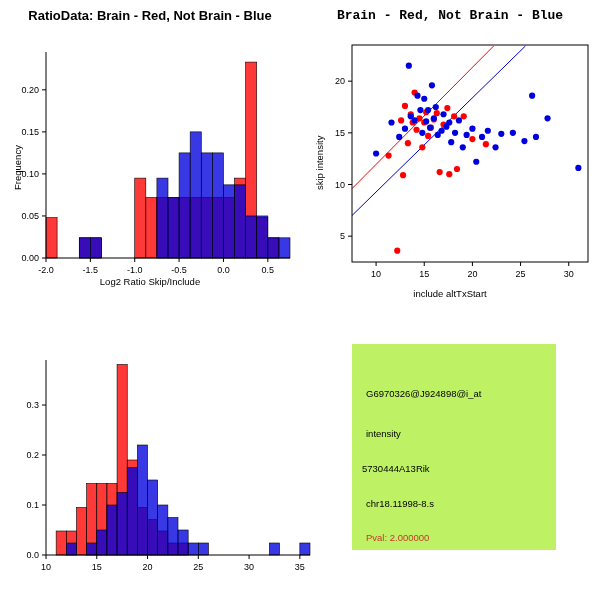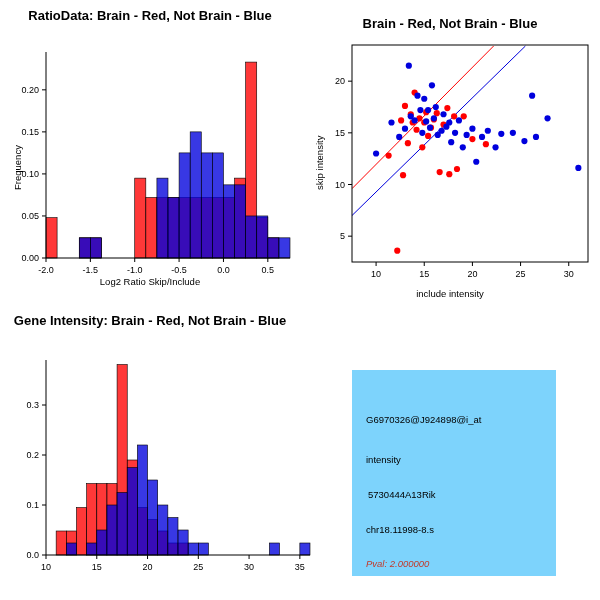--- a/index.html
+++ b/index.html
@@ -17,23 +17,22 @@
   }
   .axis-label{font-size:9.5px;color:#000;text-align:center;}
   .vlabel{
     font-size:9.5px;color:#000;
     transform:rotate(-90deg);
     transform-origin:left top;
     white-space:nowrap;position:absolute;
   }
   svg{display:block;}
   .infobox{
-    background:#7dd3fc;
+    background:#bef264;
     position:absolute;
-    margin-top:26px;
   }
   .infobox div{
     font-size:9.5px;color:#000;
     position:absolute;white-space:nowrap;
   }
   .infobox div.pval{color:#c23a2b;}
 </style>
 </head>
 <body>
 
@@ -95,21 +94,21 @@
       <text x="39" y="134.87755102040816" text-anchor="end" font-size="9" font-family="&quot;Liberation Sans&quot;, sans-serif" fill="#000">0.15</text>
       <line x1="46" y1="89.83673469387756" x2="42" y2="89.83673469387756" stroke="#000" stroke-width="1"></line>
       <text x="39" y="92.83673469387756" text-anchor="end" font-size="9" font-family="&quot;Liberation Sans&quot;, sans-serif" fill="#000">0.20</text>
     </svg>
 
   <div class="axis-label" style="position:absolute;left:20px;top:276px;width:260px;">Log2 Ratio Skip/Include</div>
   <div class="vlabel" style="left:12px;top:190px;">Frequency</div>
 </div>
 
 <div class="panel" style="left:300px;top:0;width:300px;height:300px;">
-  <div class="title" style="position:absolute;left:0;top:16px;width:300px;">Brain - Red, Not Brain - Blue</div>
+  <div class="title" style="position:absolute;left:0;top:8px;width:300px;font-family:Liberation Mono, monospace;">Brain - Red, Not Brain - Blue</div>
 
   <svg id="svg-scatter" width="300" height="300" style="position:absolute;left:0;top:0;">
       <clipPath id="clipsc">
         <rect x="52" y="45" width="236" height="217"></rect>
       </clipPath>
       <g clip-path="url(#clipsc)">
         <line x1="52" y1="188.63333333333333" x2="193.6" y2="46.03333333333336" stroke="#ff0000" stroke-width="1"></line>
         <line x1="52" y1="215.5" x2="225.3877551020408" y2="46.03333333333336" stroke="#0000dd" stroke-width="1"></line>
         <circle cx="88.60408163265308" cy="155.56666666666666" r="3.1" fill="#ff0000"></circle>
         <circle cx="97.27346938775509" cy="250.63333333333333" r="3.1" fill="#ff0000"></circle>
@@ -192,26 +191,25 @@
       <line x1="52" y1="236.16666666666666" x2="48" y2="236.16666666666666" stroke="#000" stroke-width="1"></line>
       <text x="45" y="239.16666666666666" text-anchor="end" font-size="9" font-family="&quot;Liberation Sans&quot;, sans-serif" fill="#000">5</text>
       <line x1="52" y1="184.5" x2="48" y2="184.5" stroke="#000" stroke-width="1"></line>
       <text x="45" y="187.5" text-anchor="end" font-size="9" font-family="&quot;Liberation Sans&quot;, sans-serif" fill="#000">10</text>
       <line x1="52" y1="132.83333333333334" x2="48" y2="132.83333333333334" stroke="#000" stroke-width="1"></line>
       <text x="45" y="135.83333333333334" text-anchor="end" font-size="9" font-family="&quot;Liberation Sans&quot;, sans-serif" fill="#000">15</text>
       <line x1="52" y1="81.16666666666666" x2="48" y2="81.16666666666666" stroke="#000" stroke-width="1"></line>
       <text x="45" y="84.16666666666666" text-anchor="end" font-size="9" font-family="&quot;Liberation Sans&quot;, sans-serif" fill="#000">20</text>
     </svg>
 
-  <div class="axis-label" style="position:absolute;left:20px;top:288px;width:260px;">include intensity</div>
+  <div class="axis-label" style="position:absolute;left:20px;top:288px;width:260px;">include altTxStart</div>
   <div class="vlabel" style="left:14px;top:190px;">skip intensity</div>
 </div>
 
 <div class="panel" style="left:0;top:300px;width:330px;height:300px;">
-  <div class="title" style="position:absolute;left:0;top:13px;width:300px;">Gene Intensity: Brain - Red, Not Brain - Blue</div>
 
   <svg id="svg-hist-intensity" width="330" height="300" style="position:absolute;left:0;top:0;">
       <rect x="56.15384615384615" y="231" width="10.153846153846153" height="24" fill="#ff0000" stroke="#000" stroke-width="0.6" fill-opacity="0.78"></rect>
       <rect x="66.3076923076923" y="231" width="10.15384615384616" height="24" fill="#ff0000" stroke="#000" stroke-width="0.6" fill-opacity="0.78"></rect>
       <rect x="76.46153846153847" y="207.5" width="10.153846153846146" height="47.5" fill="#ff0000" stroke="#000" stroke-width="0.6" fill-opacity="0.78"></rect>
       <rect x="86.61538461538461" y="183.5" width="10.15384615384616" height="71.5" fill="#ff0000" stroke="#000" stroke-width="0.6" fill-opacity="0.78"></rect>
       <rect x="96.76923076923077" y="183.5" width="10.15384615384616" height="71.5" fill="#ff0000" stroke="#000" stroke-width="0.6" fill-opacity="0.78"></rect>
       <rect x="106.92307692307693" y="183.5" width="10.153846153846146" height="71.5" fill="#ff0000" stroke="#000" stroke-width="0.6" fill-opacity="0.78"></rect>
       <rect x="117.07692307692308" y="64.5" width="10.15384615384616" height="190.5" fill="#ff0000" stroke="#000" stroke-width="0.6" fill-opacity="0.78"></rect>
       <rect x="127.23076923076924" y="160" width="10.153846153846146" height="95" fill="#ff0000" stroke="#000" stroke-width="0.6" fill-opacity="0.78"></rect>
@@ -258,16 +256,16 @@
       <line x1="46" y1="105" x2="42" y2="105" stroke="#000" stroke-width="1"></line>
       <text x="39" y="108" text-anchor="end" font-size="9" font-family="&quot;Liberation Sans&quot;, sans-serif" fill="#000">0.3</text>
     </svg>
 
 
 </div>
 
 <div class="infobox" style="left:352px;top:344px;width:204px;height:206px;">
   <div style="left:14px;top:44px;">G6970326@J924898@i_at</div>
   <div style="left:14px;top:84px;">intensity</div>
-  <div style="left:16px;top:119px;">5730444A13Rik</div>
+  <div style="left:10px;top:119px;">5730444A13Rik</div>
   <div style="left:14px;top:154px;">chr18.11998-8.s</div>
-  <div class="pval" style="left:14px;top:188px;font-style:italic;">Pval: 2.000000</div>
+  <div class="pval" style="left:14px;top:188px;">Pval: 2.000000</div>
 </div>
 
 </body></html>

